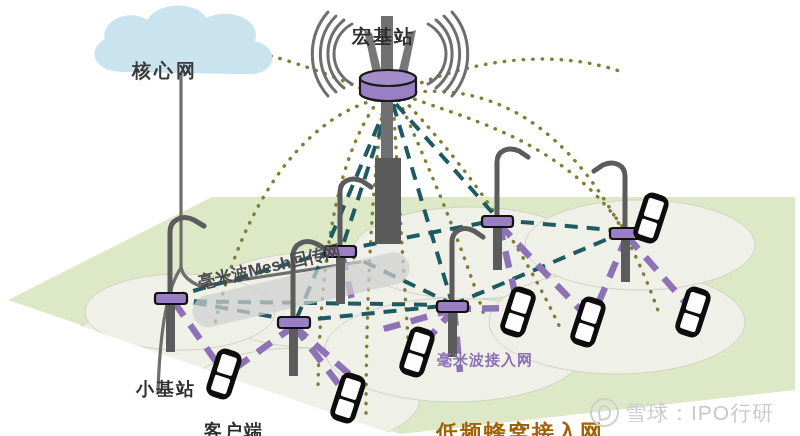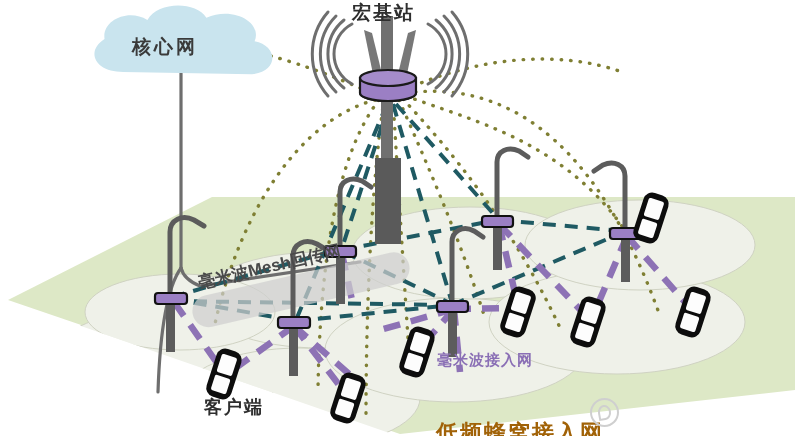--- a/index.html
+++ b/index.html
@@ -1,21 +1,21 @@
 <!DOCTYPE html>
 <html><head>
 <meta charset="utf-8">
 <style>
   html,body{margin:0;padding:0;background:#ffffff;}
   body{width:800px;height:436px;overflow:hidden;
        font-family:"Liberation Sans","DejaVu Sans",sans-serif;}
   #stage{position:relative;width:800px;height:436px;background:#fff;}
   #stage svg{position:absolute;left:0;top:0;}
   .lbl{position:absolute;white-space:nowrap;}
-  .cn-serif{font-family:"Liberation Serif","DejaVu Serif",serif;}
+  .cn-serif{font-family:"Liberation Serif","DejaVu Serif",serif;margin-top:24px;}
   .cloud-text{font-size:19px;color:#3a3a3a;letter-spacing:3px;font-weight:bold;}
   .macro-text{font-size:19px;color:#2e2e2e;letter-spacing:2px;font-weight:bold;}
   .small-bs-text{font-size:18px;color:#2e2e2e;letter-spacing:2px;font-weight:bold;}
   .client-text{font-size:18px;color:#2e2e2e;letter-spacing:2px;font-weight:bold;}
   .mmwave-access{font-size:15px;font-weight:bold;color:#8a6fb5;letter-spacing:1px;}
   .lowband-access{font-size:22px;font-weight:bold;color:#a16207;letter-spacing:2px;margin-top:22px;}
   .mesh-banner{font-size:17px;font-weight:bold;color:#4a4a4a;letter-spacing:0px;}
   .wm{position:absolute;display:flex;align-items:center;gap:6px;
       color:#c9c9c9;font-size:21px;letter-spacing:1px;}
   .wm-logo{width:25px;height:25px;border:2px solid #cfcfcf;border-radius:50%;
@@ -216,26 +216,28 @@
       <path d="M132,62 C110,62 104,44 118,34 C116,18 136,8 150,18
                C158,2 186,2 194,16 C214,6 236,20 230,36
                C248,40 248,62 228,64 Z" fill="#c9e4ee" stroke="none" transform="scale(1.34,1.18) translate(-40,-1)"></path>
     </g>
   </svg>
 
   <div class="lbl cn-serif cloud-text" style="left:132px;top:34px;">核心网</div>
 
   <div class="lbl cn-serif macro-text" style="left:352px;top:0px;">宏基站</div>
 
+  <div class="lbl cn-serif small-bs-text" style="left:136px;top:353px;">小基站</div>
 
   <div class="lbl cn-serif client-text" style="left:204px;top:395px;">客户端</div>
 
   <div class="lbl mmwave-access" style="left:437px;top:351px;">毫米波接入网</div>
 
   <div class="lbl lowband-access" style="left:436px;top:396px;">低频蜂窝接入网</div>
 
   <div class="lbl mesh-banner" style="left:196px;top:272px;transform:rotate(-13deg);transform-origin:left top;">毫米波Mesh回传网</div>
 
   <div class="wm" style="left:590px;top:398px;">
     <span class="wm-logo"></span>
+    <span>雪球：IPO行研</span>
   </div>
 
 </div>
 
 </body></html>

